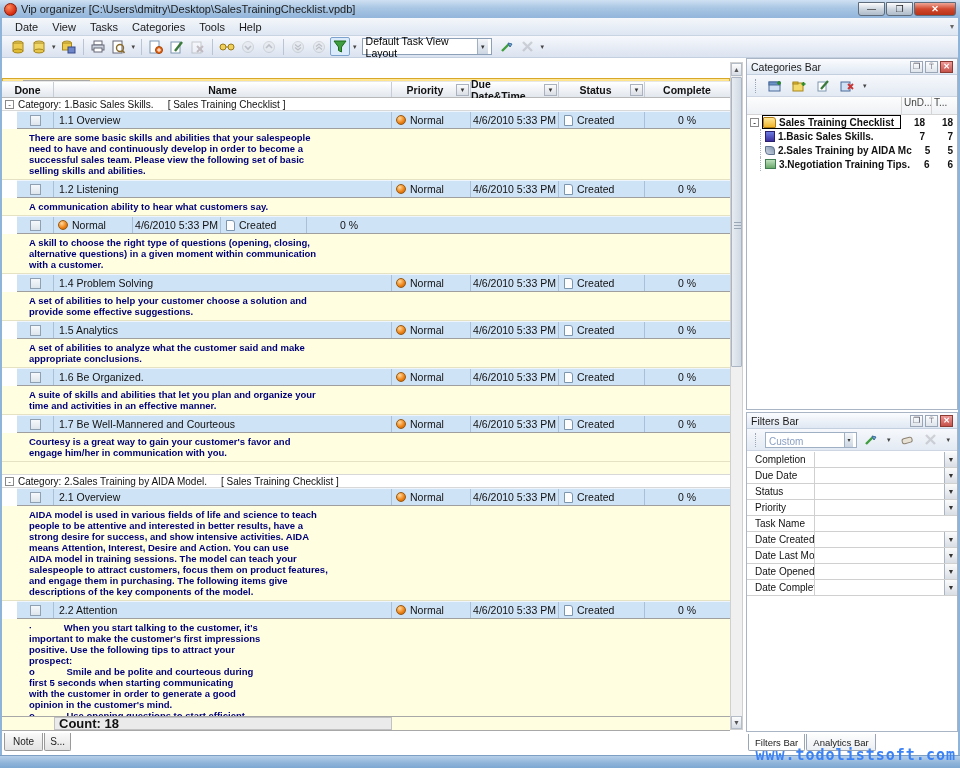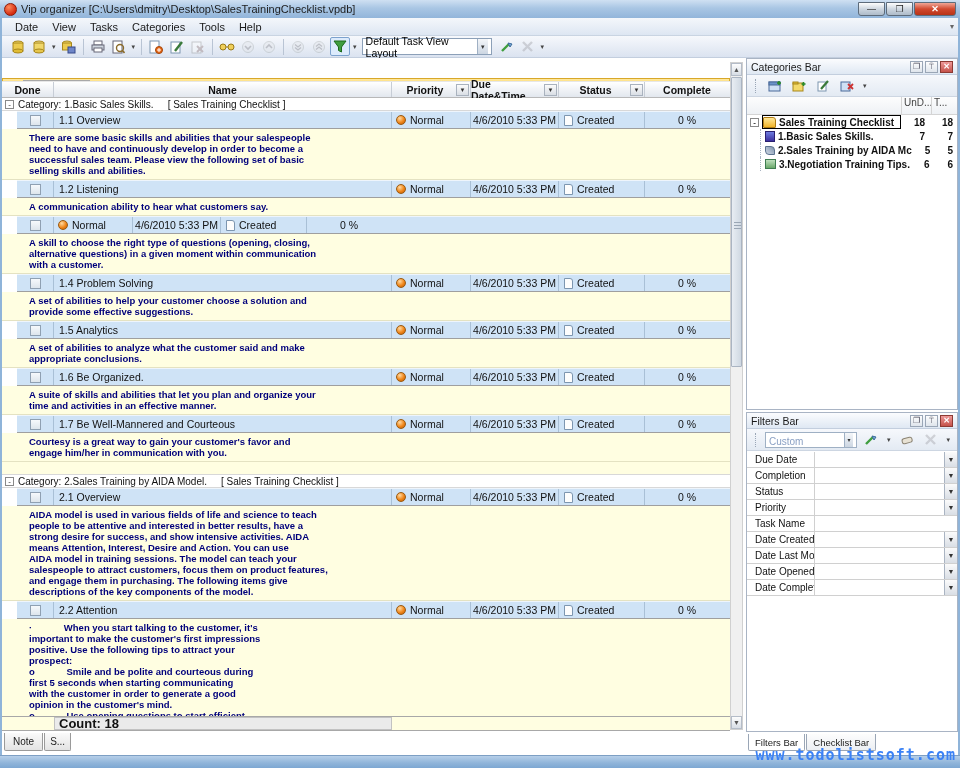--- a/index.html
+++ b/index.html
@@ -677,26 +677,26 @@
           <span class="tb-btn disabled">
             <svg class="svgicon" width="11" height="11">
                 <line x1="1" y1="1" x2="10" y2="10" stroke="#99a" stroke-width="2.4"></line>
                 <line x1="10" y1="1" x2="1" y2="10" stroke="#99a" stroke-width="2.4"></line>
               </svg>
           </span>
           <span class="tb-caret">▾</span>
         </div>
         <div class="filters-rows">
             <div class="filter-row">
+              <span class="f-label">Completion</span>
+              <span class="f-value"></span>
+              <span class="f-dd">▼</span>
+            </div>
+            <div class="filter-row">
               <span class="f-label">Due Date</span>
-              <span class="f-value"></span>
-              <span class="f-dd">▼</span>
-            </div>
-            <div class="filter-row">
-              <span class="f-label">Completion</span>
               <span class="f-value"></span>
               <span class="f-dd">▼</span>
             </div>
             <div class="filter-row">
               <span class="f-label">Status</span>
               <span class="f-value"></span>
               <span class="f-dd">▼</span>
             </div>
             <div class="filter-row">
               <span class="f-label">Priority</span>
@@ -725,20 +725,20 @@
             <div class="filter-row">
               <span class="f-label">Date Completed</span>
               <span class="f-value"></span>
               <span class="f-dd">▼</span>
             </div>
           </div>
       </div>
 
       <div class="right-tabs">
           <span class="rtab active">Filters Bar</span>
-          <span class="rtab">Checklist Bar</span>
+          <span class="rtab">Analytics Bar</span>
         </div>
     </div>
   </div>
 
   <div class="bottom-strip"></div>
   <div class="watermark">www.todolistsoft.com</div>
 </div>
 
 </body></html>

